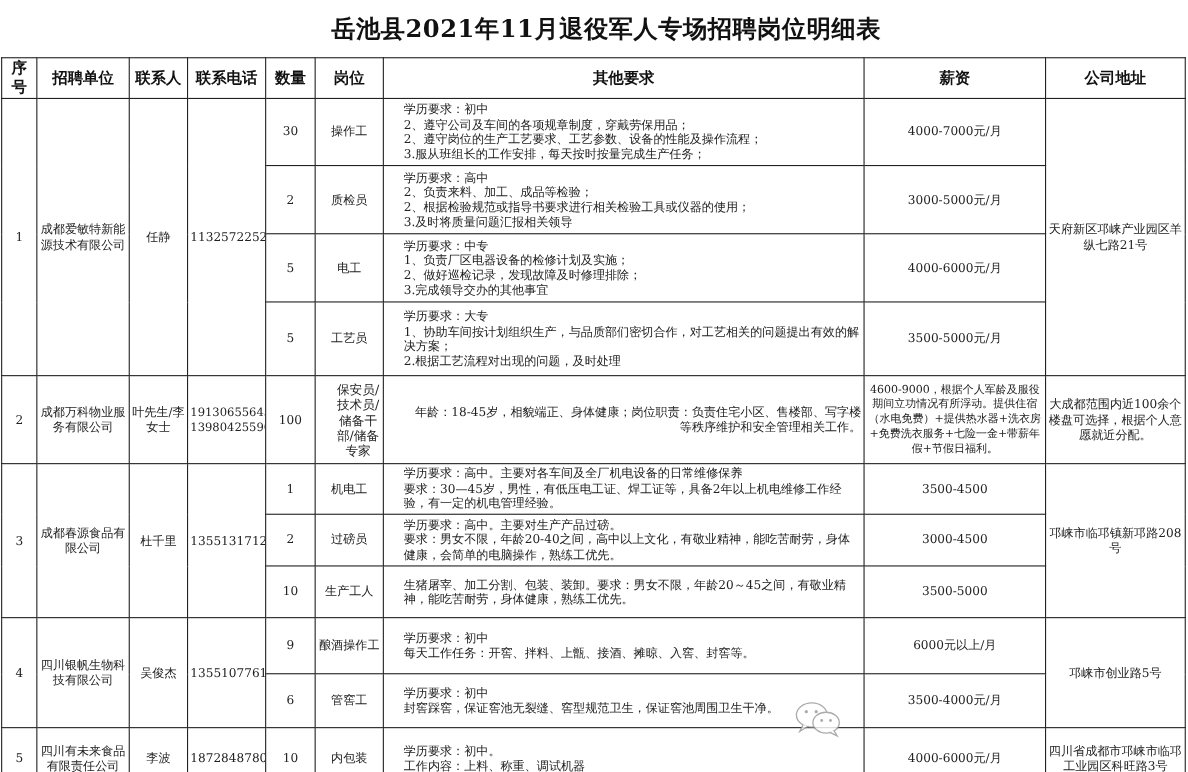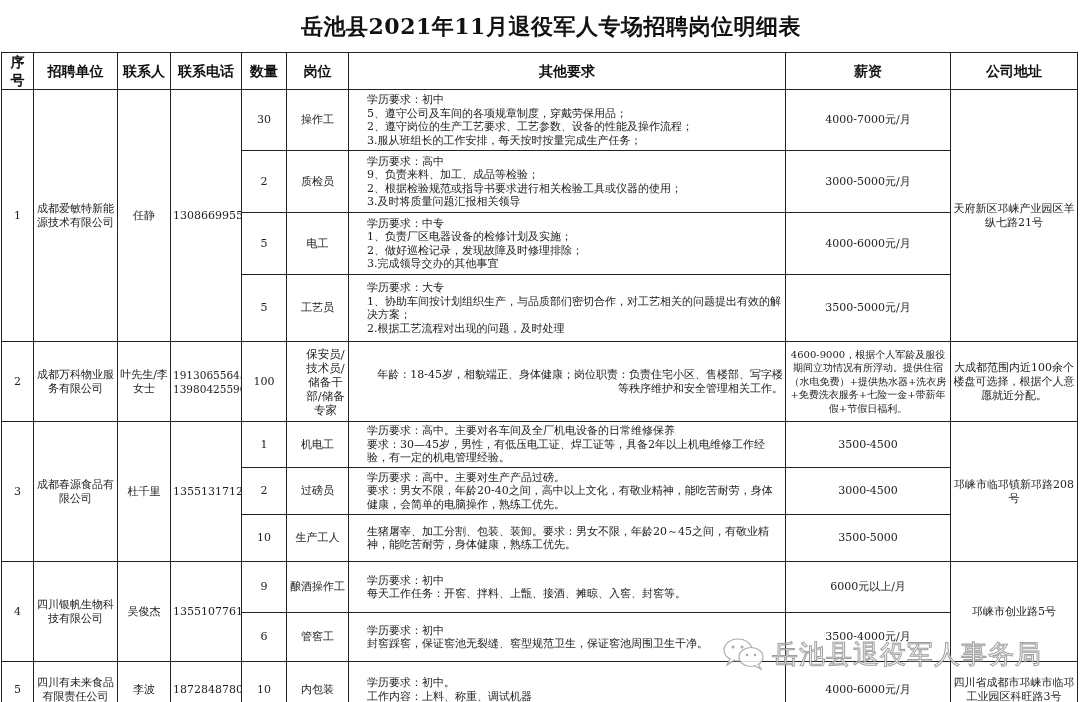--- a/index.html
+++ b/index.html
@@ -53,38 +53,38 @@
       <th>薪资</th>
       <th>公司地址</th>
     </tr>
   </thead>
   <tbody>
 
     <tr style="height:61px">
       <td rowspan="4">1</td>
       <td rowspan="4">成都爱敏特新能源技术有限公司</td>
       <td rowspan="4">任静</td>
-      <td rowspan="4">1308669955</td>
+      <td rowspan="4">1132572252</td>
       <td>30</td>
       <td>操作工</td>
       <td class="req">
         <span class="line">学历要求：初中</span>
-        <span class="line">5、遵守公司及车间的各项规章制度，穿戴劳保用品；</span>
+        <span class="line">2、遵守公司及车间的各项规章制度，穿戴劳保用品；</span>
         <span class="line">2、遵守岗位的生产工艺要求、工艺参数、设备的性能及操作流程；</span>
         <span class="line">3.服从班组长的工作安排，每天按时按量完成生产任务；</span>
       </td>
       <td>4000-7000元/月</td>
       <td rowspan="4">天府新区邛崃产业园区羊纵七路21号</td>
     </tr>
     <tr style="height:62px">
       <td>2</td>
       <td>质检员</td>
       <td class="req">
         <span class="line">学历要求：高中</span>
-        <span class="line">9、负责来料、加工、成品等检验；</span>
+        <span class="line">2、负责来料、加工、成品等检验；</span>
         <span class="line">2、根据检验规范或指导书要求进行相关检验工具或仪器的使用；</span>
         <span class="line">3.及时将质量问题汇报相关领导</span>
       </td>
       <td>3000-5000元/月</td>
     </tr>
     <tr style="height:62px">
       <td>5</td>
       <td>电工</td>
       <td class="req">
         <span class="line">学历要求：中专</span>
@@ -198,14 +198,13 @@
       <ellipse cx="16" cy="13" rx="14" ry="11" fill="#fff" stroke="#9a9a9a" stroke-width="1.2"></ellipse>
       <path d="M8 22 L5 28 L13 23" fill="#fff" stroke="#9a9a9a" stroke-width="1.2"></path>
       <circle cx="11" cy="10" r="1.5" fill="#9a9a9a"></circle>
         <circle cx="20" cy="10" r="1.5" fill="#9a9a9a"></circle>
       <ellipse cx="29" cy="20" rx="12" ry="9.5" fill="#fff" stroke="#9a9a9a" stroke-width="1.2"></ellipse>
       <path d="M36 27 L39 32 L32 28.5" fill="#fff" stroke="#9a9a9a" stroke-width="1.2"></path>
       <circle cx="25" cy="18" r="1.3" fill="#9a9a9a"></circle>
         <circle cx="33" cy="18" r="1.3" fill="#9a9a9a"></circle>
     </svg>
   </span>
-  <span class="wm-text">岳池县退役军人事务局</span>
 </div>
 
 </body></html>

